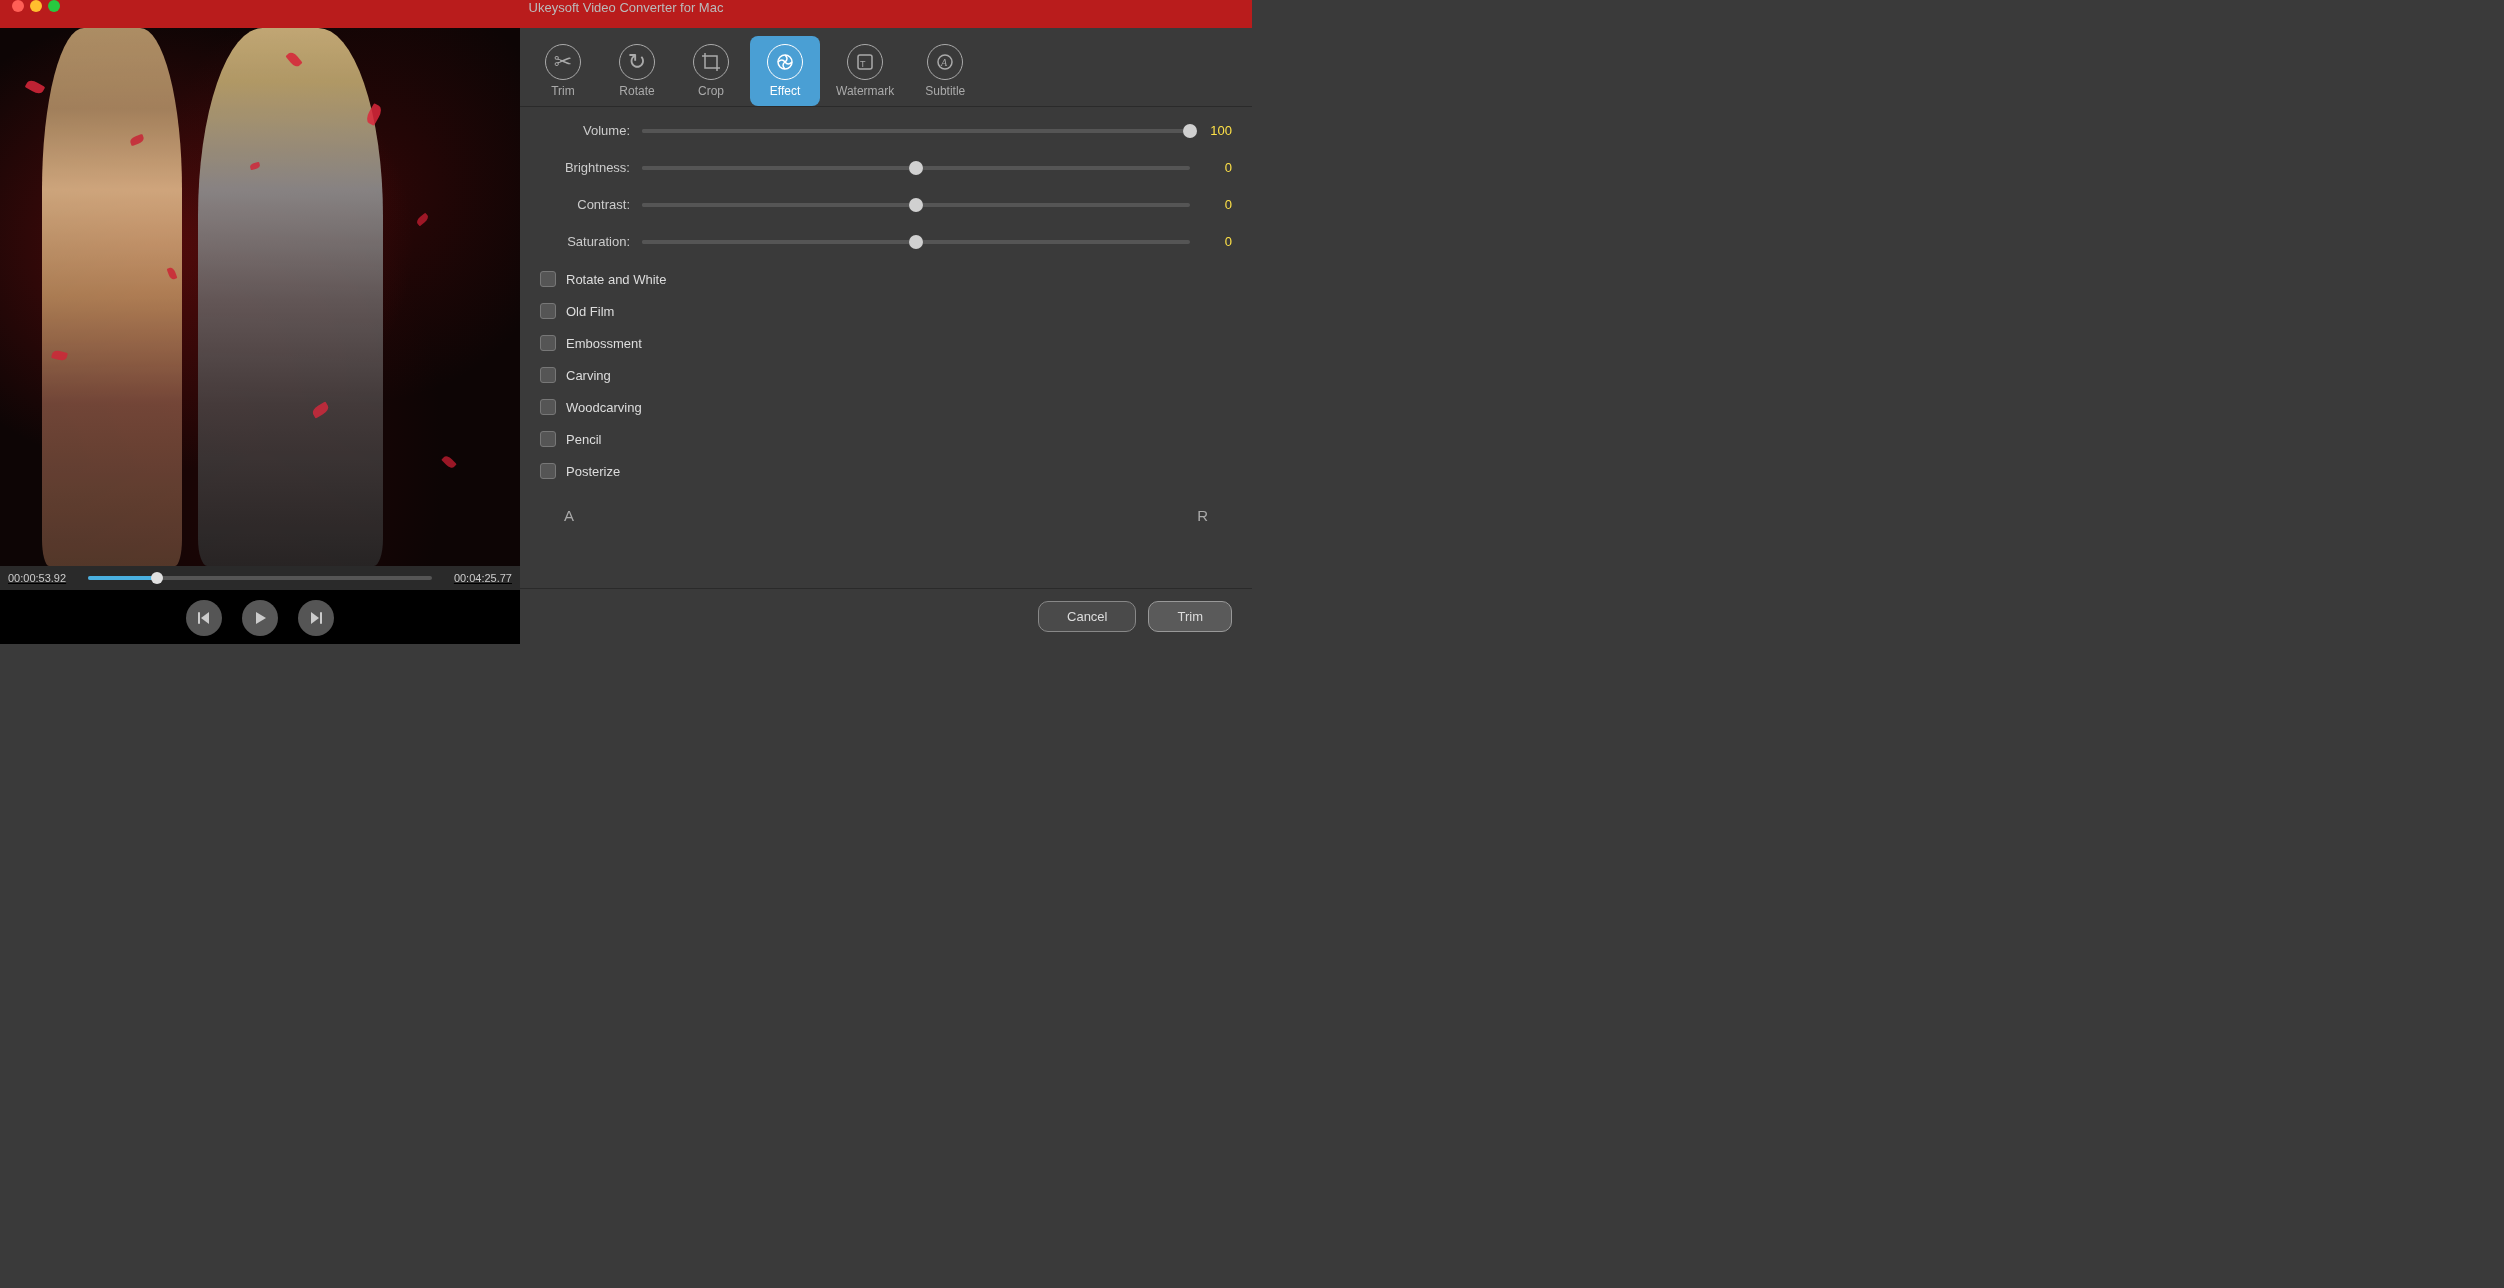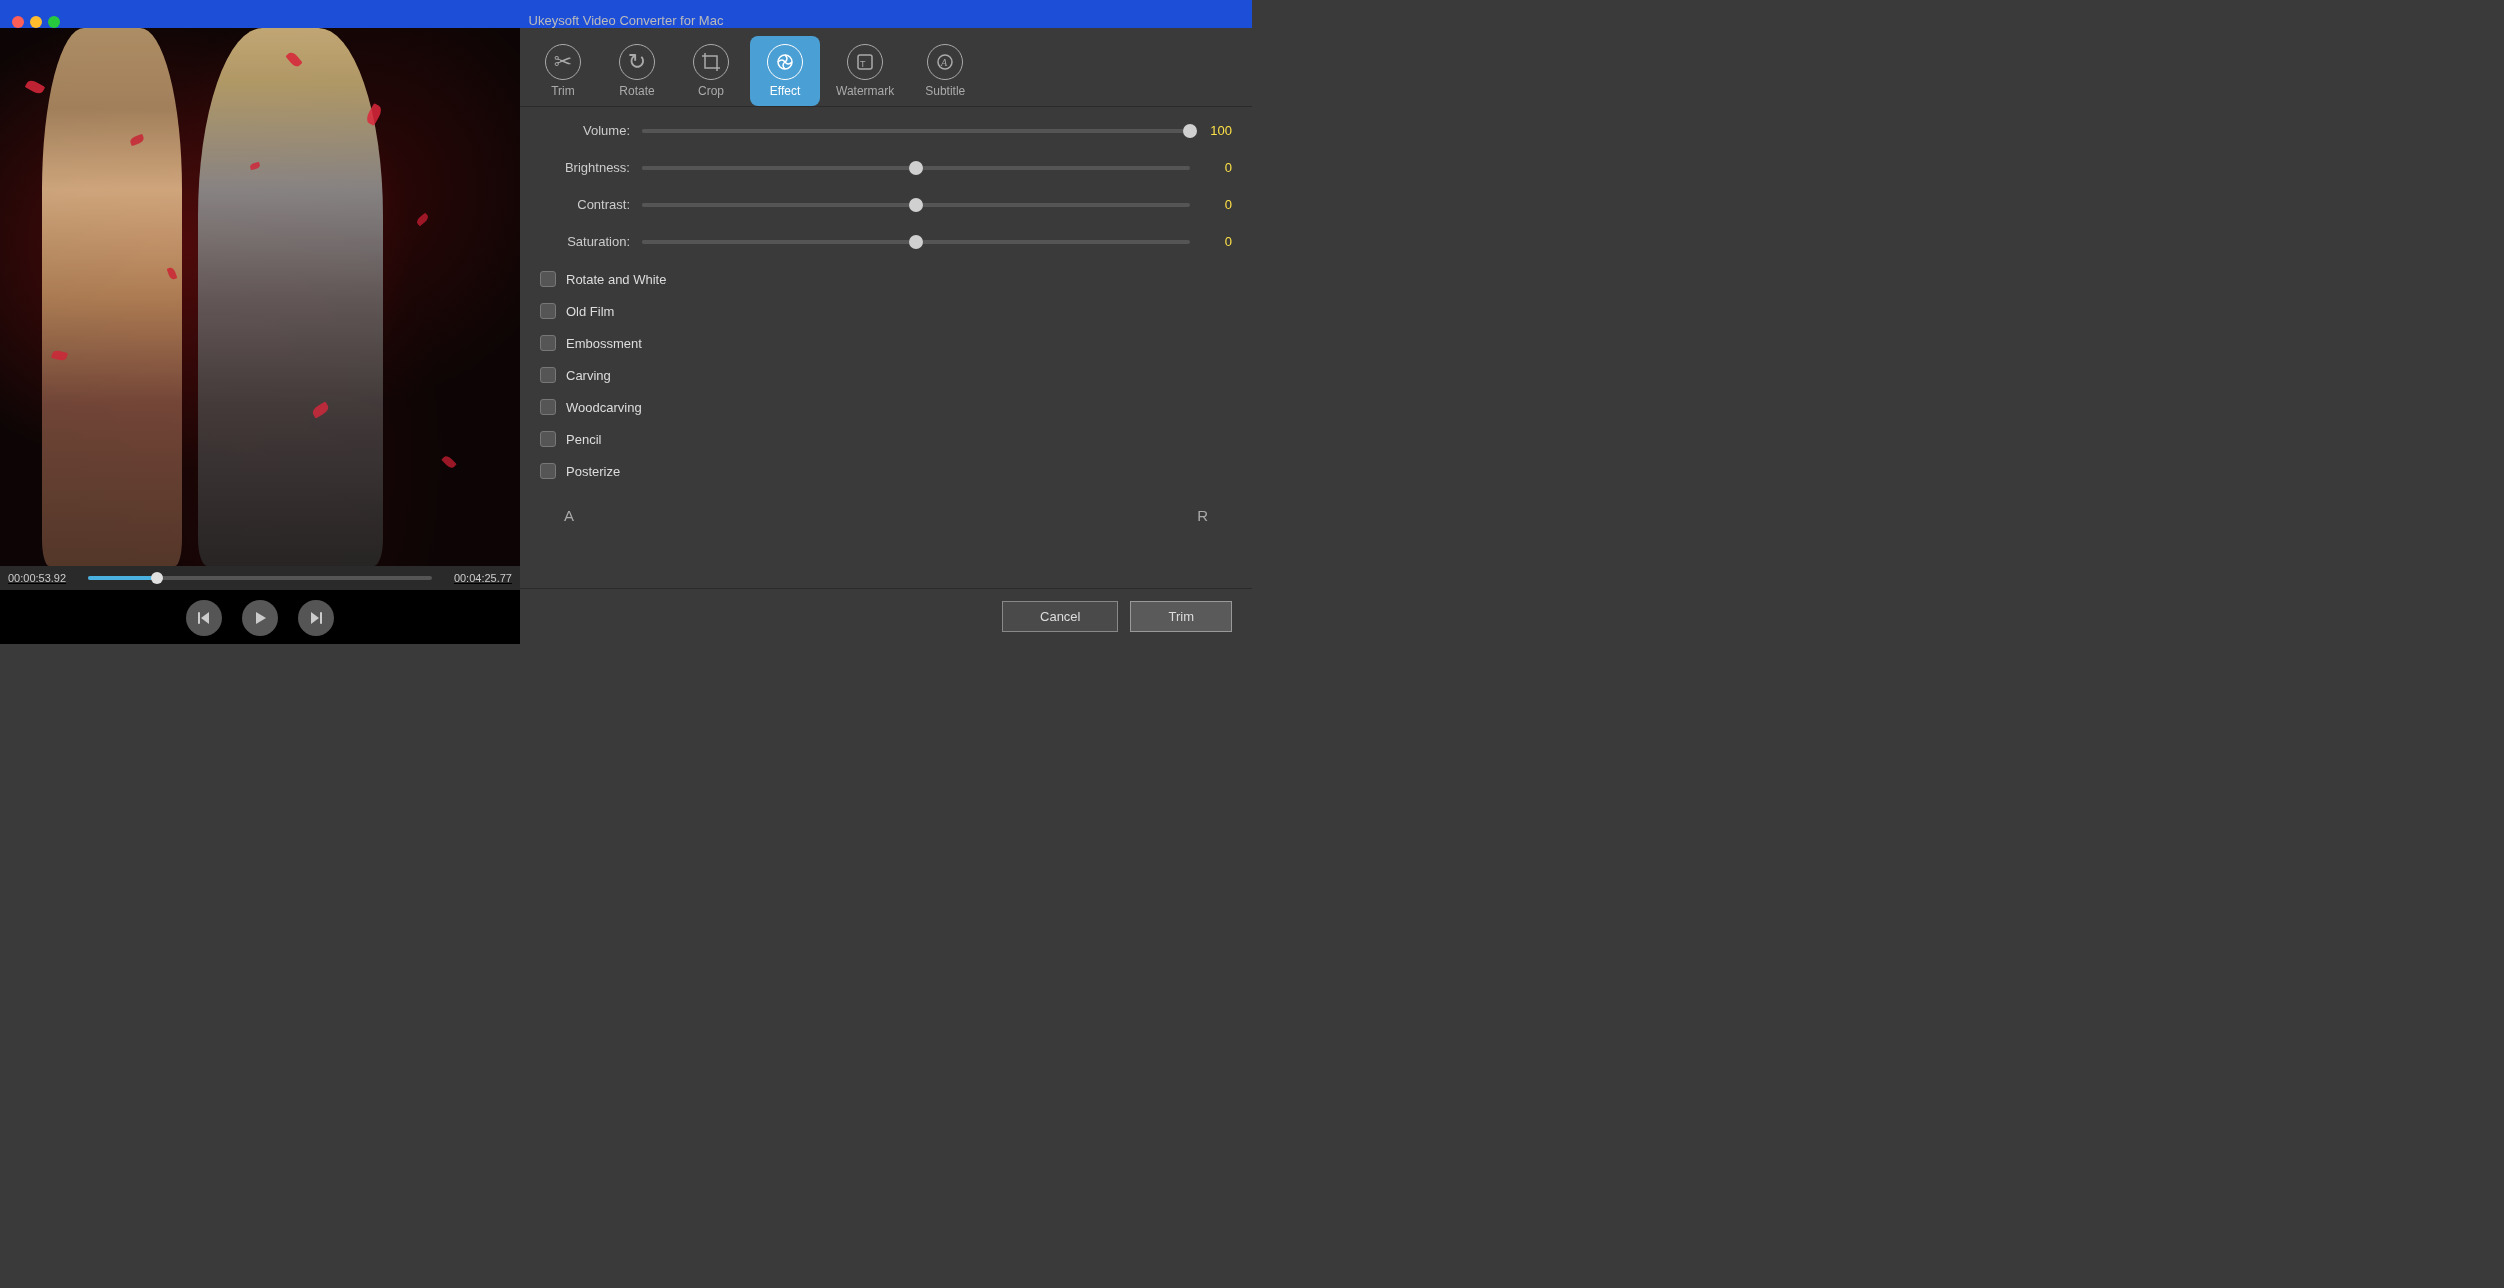--- a/index.html
+++ b/index.html
@@ -9,23 +9,23 @@
       background: #3a3a3a;
       font-family: -apple-system, BlinkMacSystemFont, "Helvetica Neue", Arial, sans-serif;
       overflow: hidden;
       display: flex;
       flex-direction: column;
     }
 
     
     .titlebar {
       height: 28px;
-      background: #1d4ed8;
-      display: flex;
-      align-items: flex-end;
+      background: #b91c1c;
+      display: flex;
+      align-items: flex-start;
       justify-content: center;
       flex-shrink: 0;
       position: relative;
     }
     .titlebar-title {
       color: #bbb;
       font-size: 13px;
     }
     .traffic-lights {
       position: absolute;
@@ -310,22 +310,22 @@
     
     .footer-bar {
       display: flex;
       justify-content: flex-end;
       gap: 12px;
       padding: 12px 20px;
       background: #3a3a3a;
       border-top: 1px solid #2a2a2a;
     }
     .footer-btn {
-      padding: 7px 37px;
-      border-radius: 0;
+      padding: 7px 28px;
+      border-radius: 10px;
       font-size: 13px;
       cursor: pointer;
       border: 1px solid #888;
     }
     .cancel-btn {
       background: #4a4a4a;
       color: #ddd;
       border-color: #888;
     }
     .done-btn {

